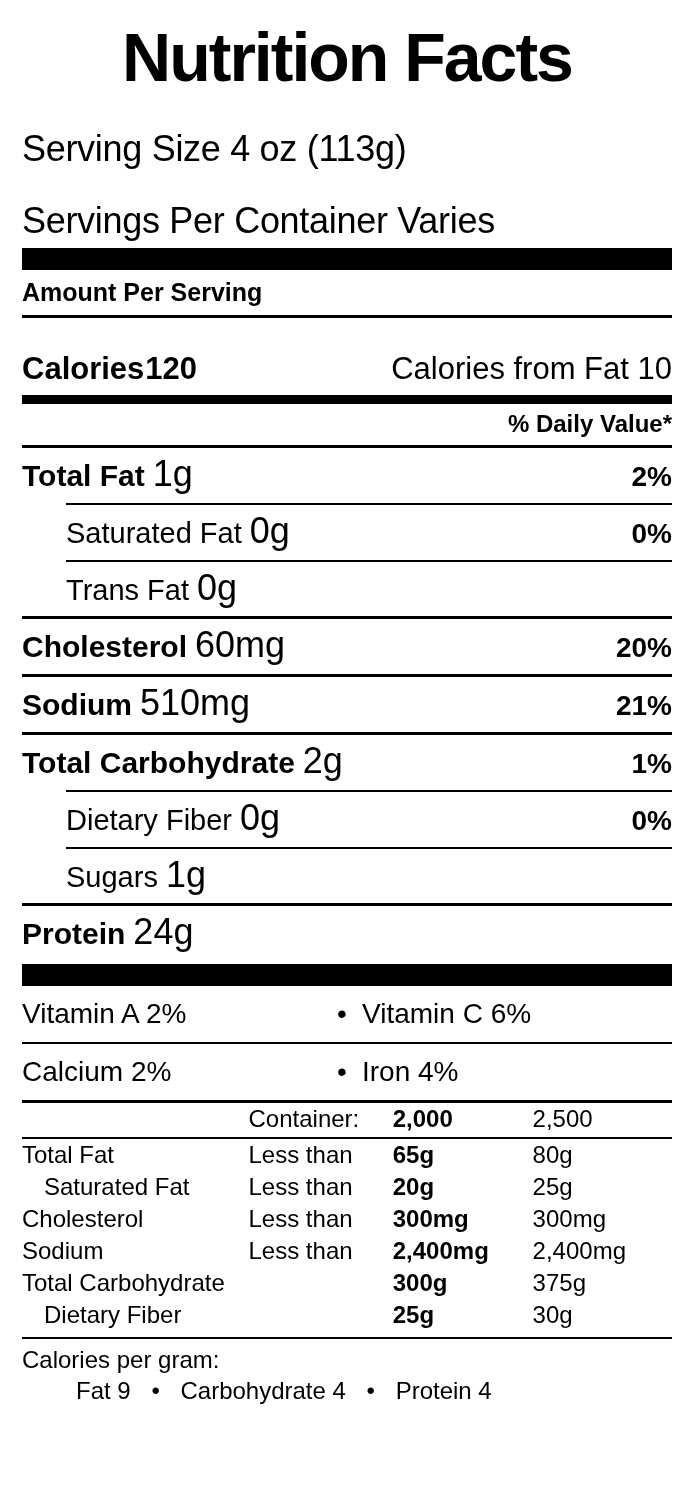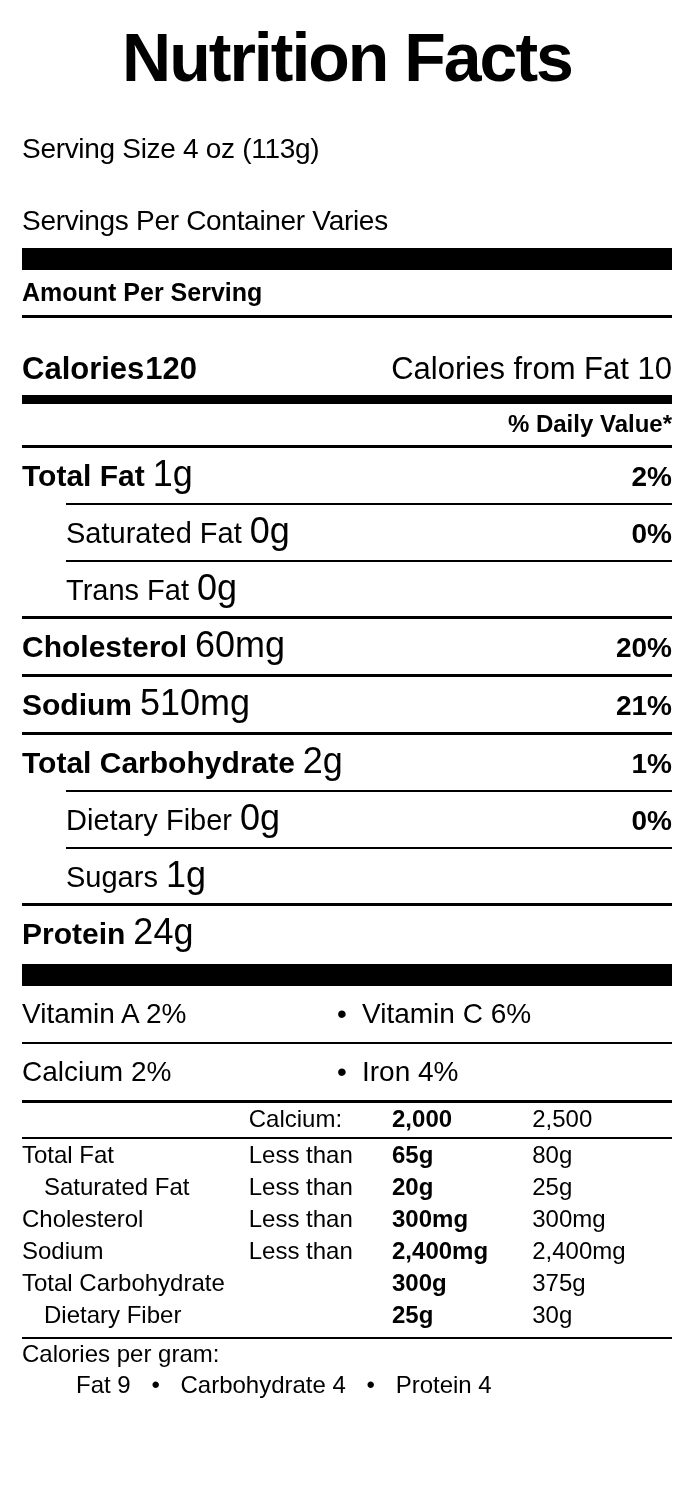--- a/index.html
+++ b/index.html
@@ -29,21 +29,21 @@
     font-weight: bold;
     letter-spacing: -2.0px;
     line-height: 78px;
     text-align: center;
     margin: 8px 0 4px 0;
     white-space: nowrap;
   }
 
   
   .serving-line {
-    font-size: 28px;
+    font-size: 36px;
     line-height: 38px;
     letter-spacing: -0.3px;
     margin-top: 34px;
   }
 
   
   .rule-thick {
     height: 22px;
     background: #000;
     margin: 8px 0 0 0;
@@ -180,20 +180,21 @@
   .dv-table .c-name  { width: 232px; }
   .dv-table .c-less  { width: 152px; }
   .dv-table .c-2000  { width: 150px; font-weight: bold; }
   .dv-table .c-2500  { width: 150px; }
   .dv-table .indent  { padding-left: 22px; }
   .dv-head td { padding-bottom: 3px; }
 
   .cpg {
     font-size: 24px;
     line-height: 30px;
+    padding-top: 6px;
   }
   .cpg-line2 {
     font-size: 24px;
     line-height: 32px;
     padding-left: 54px;
   }
   .cpg-sep { padding: 0 14px; }
 </style>
 </head>
 <body>
@@ -318,21 +319,21 @@
     <span class="vit-cell">Iron 4%</span>
   </div>
 
   <div class="rule-thin"></div>
 
 
   <table class="dv-table">
     <tbody>
         <tr class="dv-head">
       <td class="c-name"></td>
-      <td class="c-less">Calcium:</td>
+      <td class="c-less">Container:</td>
       <td class="c-2000">2,000</td>
       <td class="c-2500">2,500</td>
     </tr>
     <tr>
           <td colspan="4" style="padding:0;">
             <div class="rule-hair"></div>
           </td>
         </tr>
     <tr>
       <td class="c-name">Total Fat</td>

